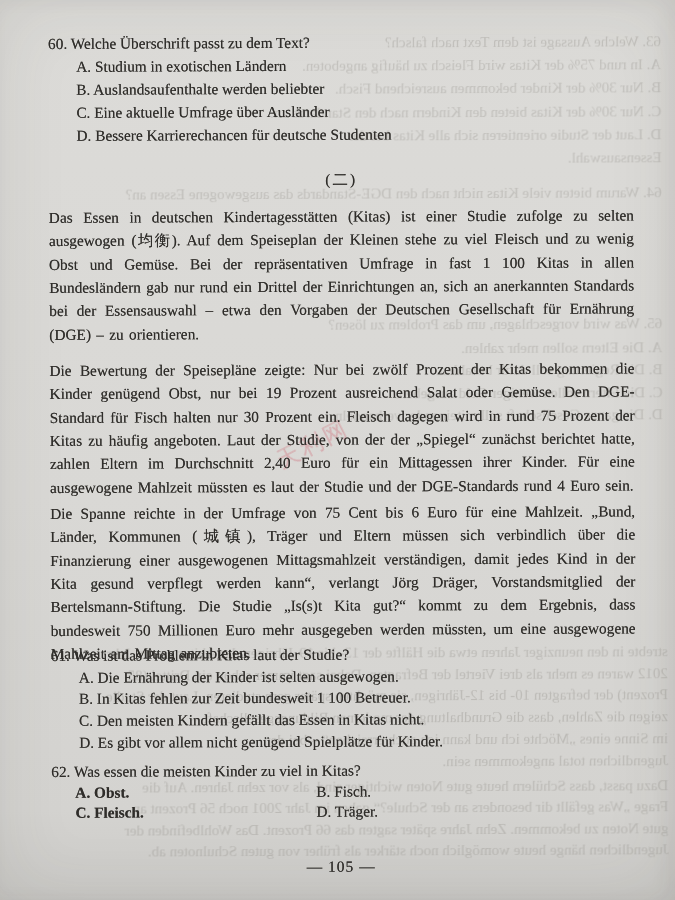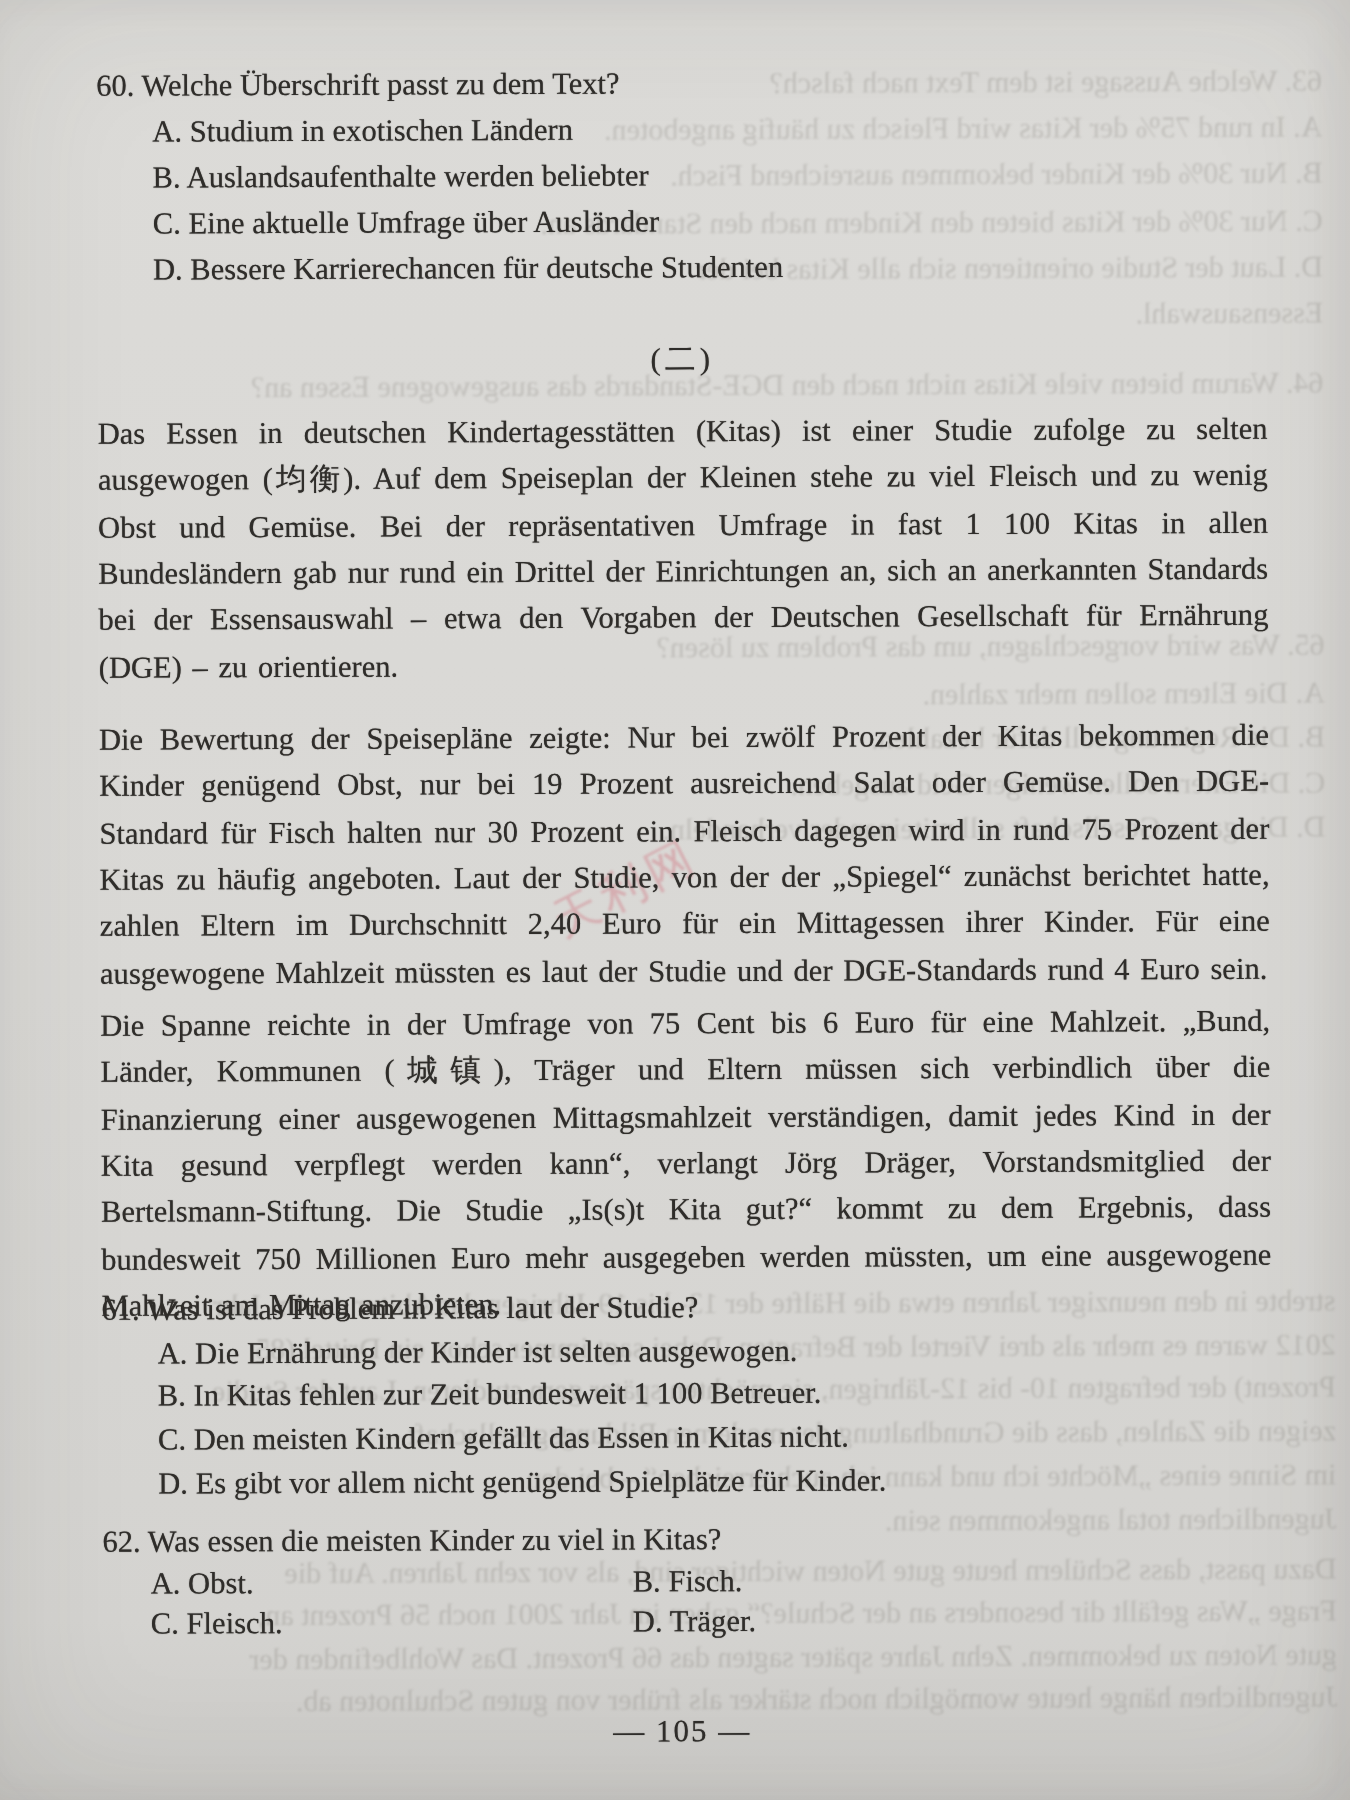--- a/index.html
+++ b/index.html
@@ -26,21 +26,21 @@
   .para{
     position:absolute;left:48px;width:585px;
     font-size:15.3px;line-height:23.35px;
     text-align:justify;word-spacing:1.5px;
   }
   .p1{top:206px;}
   .p2{top:359px;}
   .p3{top:502px;}
   
   .optrow{position:relative;height:20.8px;}
-  .optrow .colA{position:absolute;left:24px;top:0;}
+  .optrow .colA{position:absolute;left:24px;top:0;font-weight:bold;}
   .optrow .colB{position:absolute;left:265px;top:0;}
   .q62 .qstem{line-height:21.5px;margin-bottom:1px;}
   
   .page-number{position:absolute;left:0;right:0;top:859px;text-align:center;font-size:15.5px;letter-spacing:1px;}
   
   .ghost{
     position:absolute;
     transform:scaleX(-1);
     white-space:pre-line;
     text-align:left;

